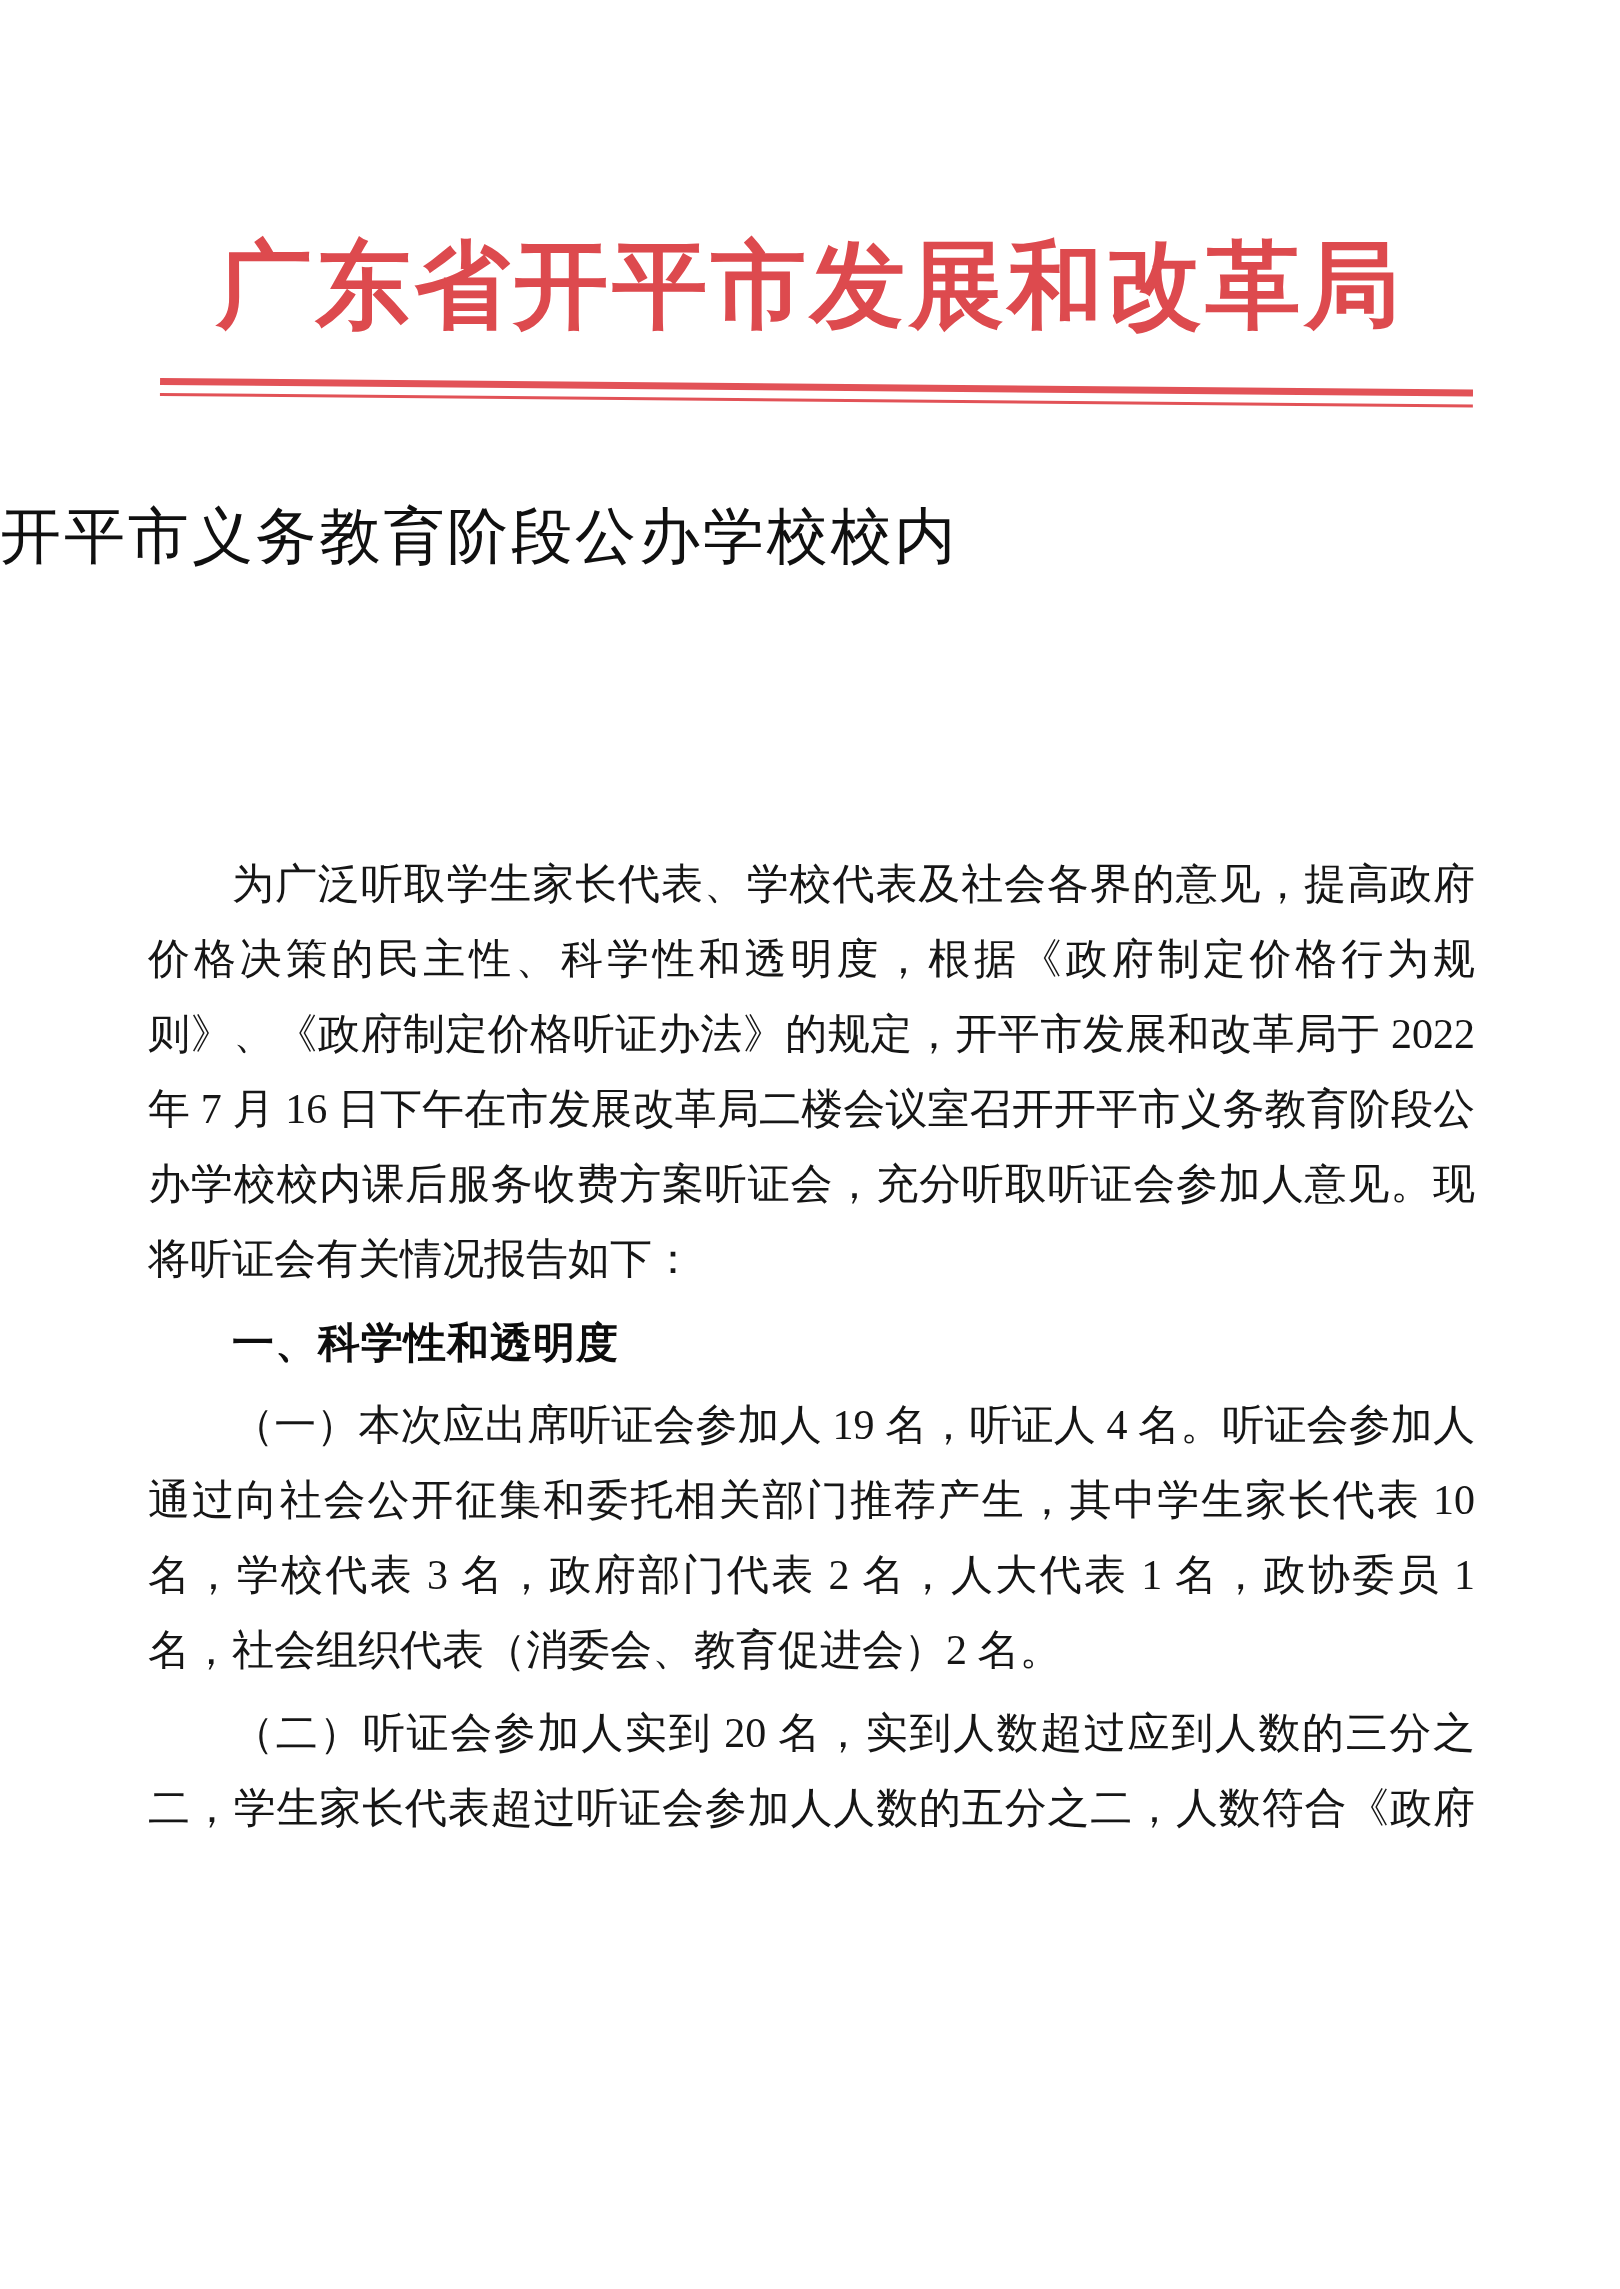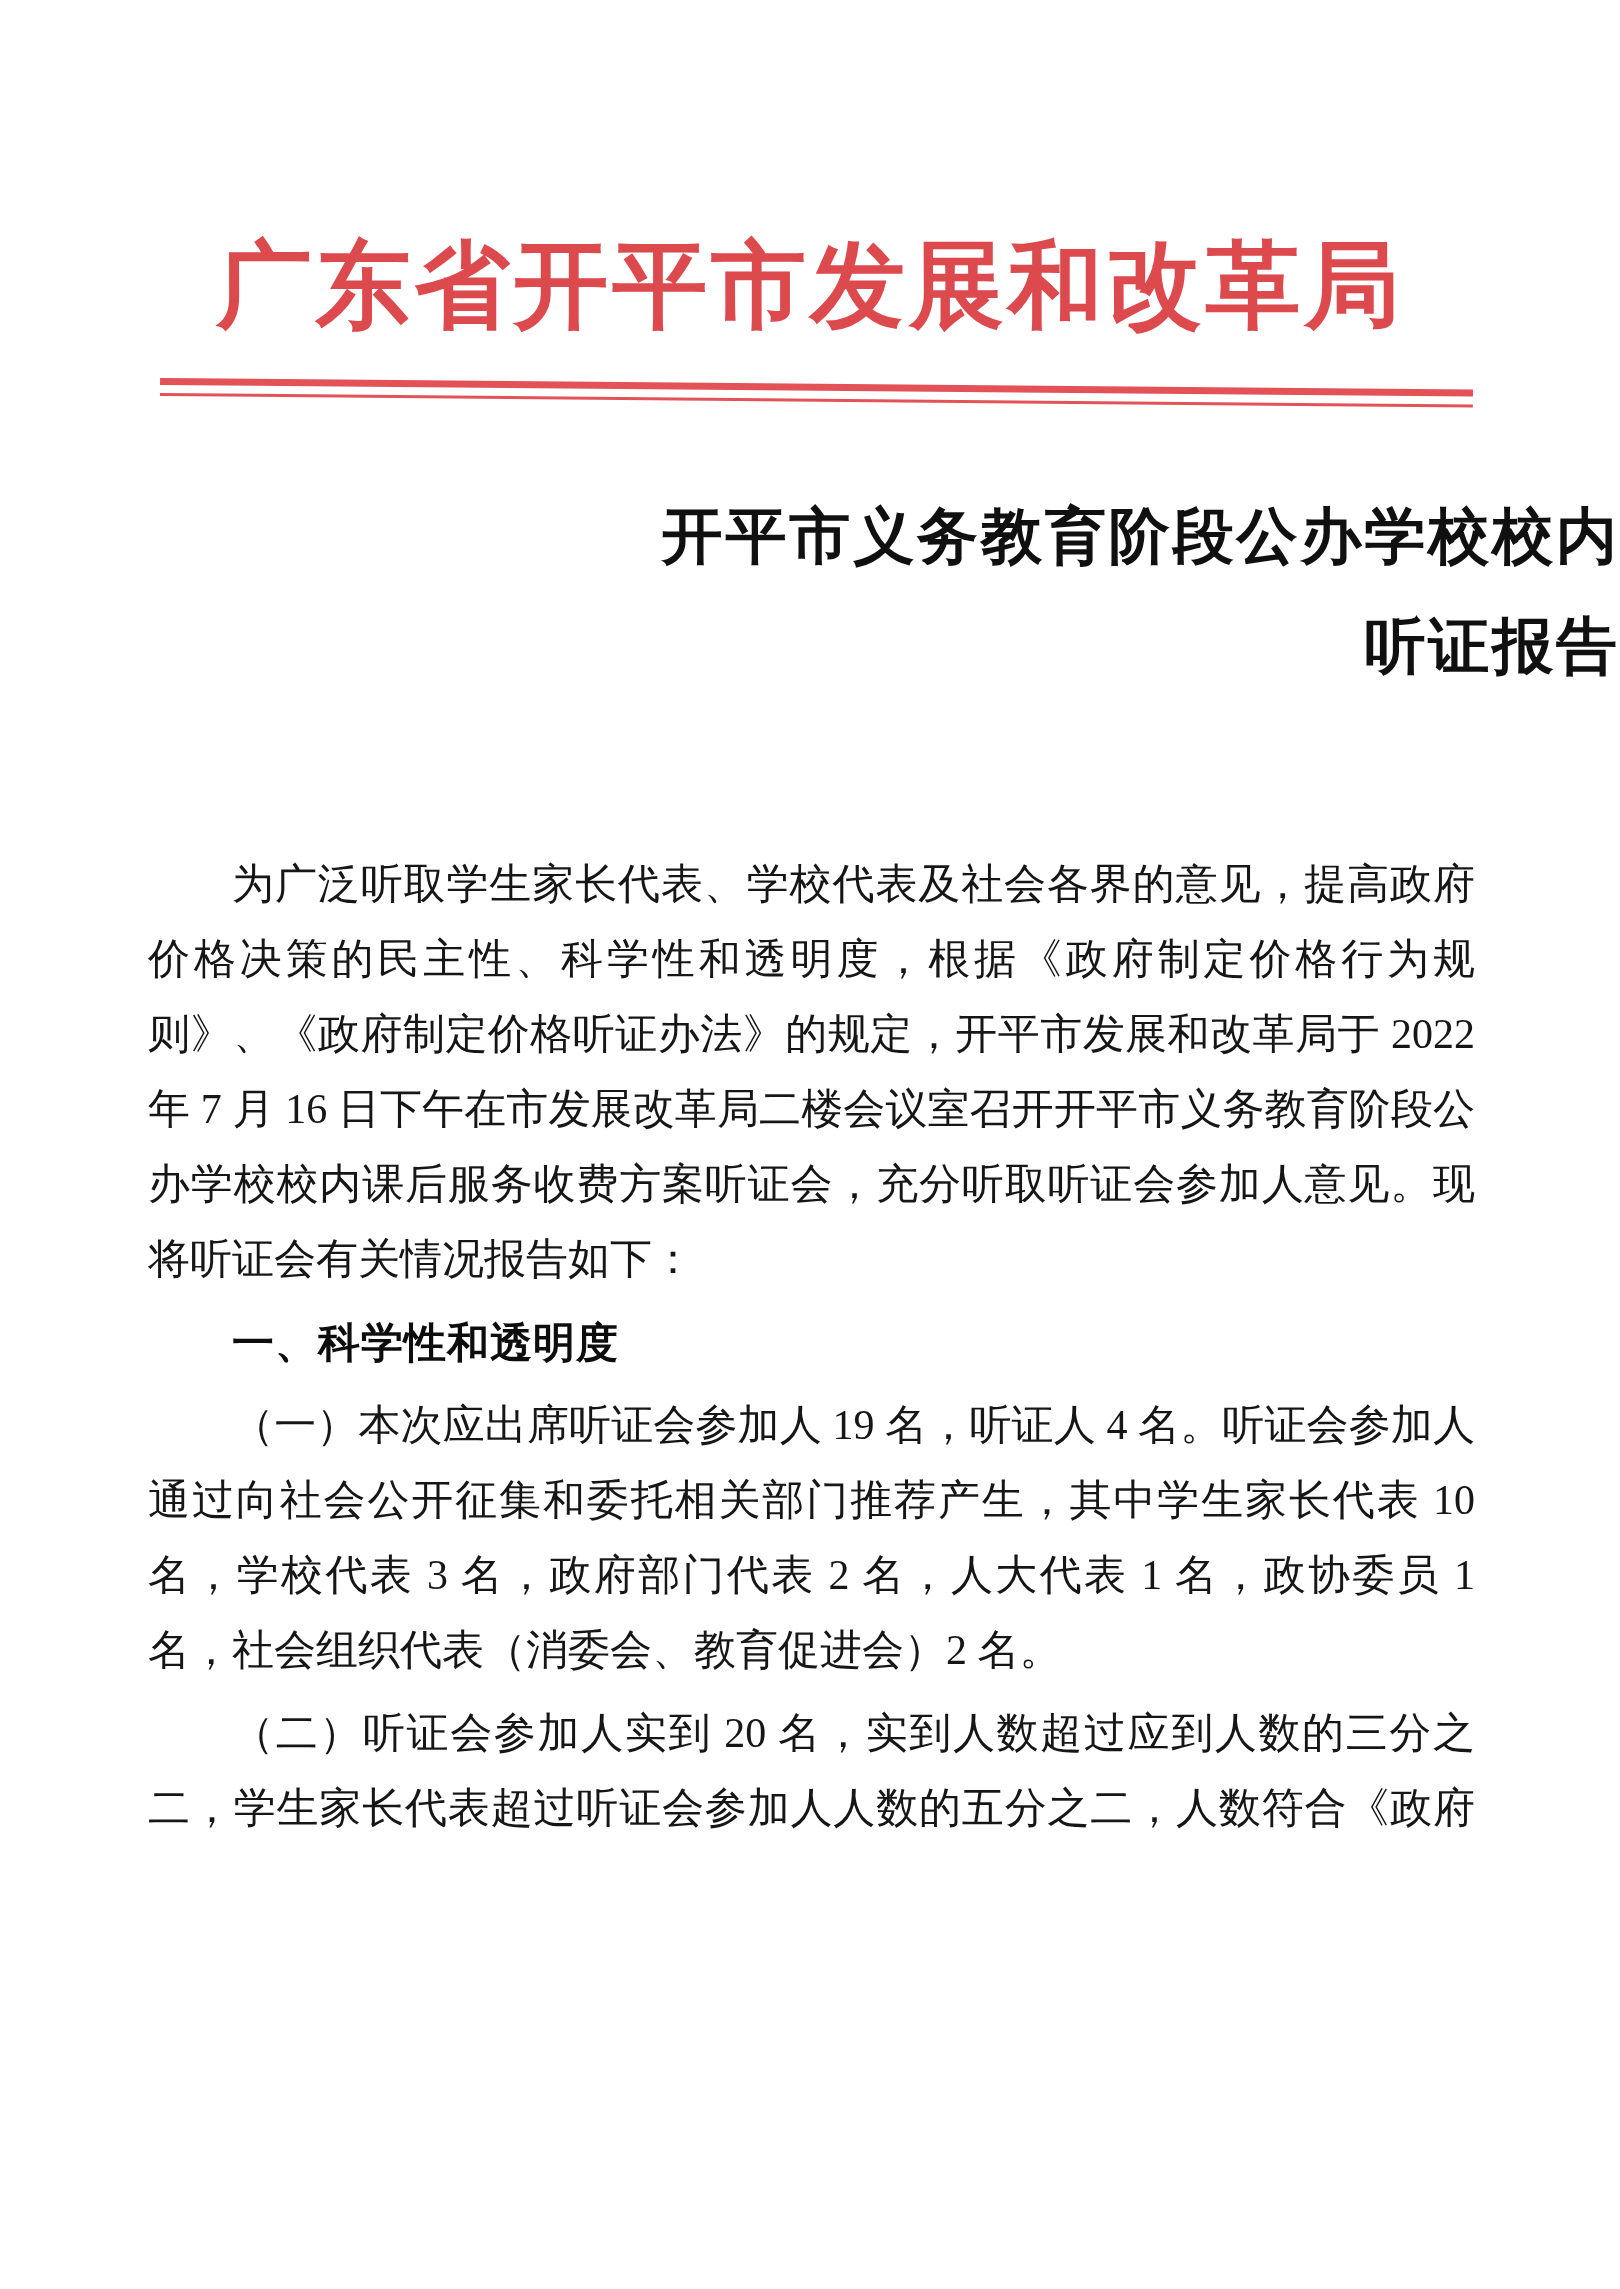--- a/index.html
+++ b/index.html
@@ -47,23 +47,23 @@
   .top-separator .line-thin {
     height: 2.9px;
     background: #e25257;
   }
   
   .doc-title {
     position: absolute;
     top: 482px;
     left: 0;
     width: 100%;
-    text-align: right;
+    text-align: left;
     color: #101010;
-    font-weight: bold;
+    font-weight: normal;
     font-size: 61px;
     line-height: 110px;
     letter-spacing: 2.9px;
     font-family: "Liberation Serif", "DejaVu Serif", serif;
   }
   
   .body-text {
     position: absolute;
     left: 140px;
     top: 839px;
@@ -127,21 +127,20 @@
   <div class="agency-name">广东省开平市发展和改革局</div>
 
   <div class="top-separator">
     <div class="line-thick"></div>
     <div class="line-gap"></div>
     <div class="line-thin"></div>
   </div>
 
   <div class="doc-title">
     <div>开平市义务教育阶段公办学校校内</div>
-    <div>听证报告</div>
   </div>
 
   <div class="body-text">
     <p>为广泛听取学生家长代表、学校代表及社会各界的意见，提高政府价格决策的民主性、科学性和透明度，根据《政府制定价格行为规则》、《政府制定价格听证办法》的规定，开平市发展和改革局于 2022 年 7 月 16 日下午在市发展改革局二楼会议室召开开平市义务教育阶段公办学校校内课后服务收费方案听证会，充分听取听证会参加人意见。现将听证会有关情况报告如下：</p>
     <p class="section-heading">一、科学性和透明度</p>
     <p>（一）本次应出席听证会参加人 19 名，听证人 4 名。听证会参加人通过向社会公开征集和委托相关部门推荐产生，其中学生家长代表 10 名，学校代表 3 名，政府部门代表 2 名，人大代表 1 名，政协委员 1 名，社会组织代表（消委会、教育促进会）2 名。</p>
     <p>（二）听证会参加人实到 20 名，实到人数超过应到人数的三分之二，学生家长代表超过听证会参加人人数的五分之二，人数符合《政府制定价格听证办法》的规定。听证会上秩序井然，</p>
   </div>
 
   <div class="bottom-separator">

